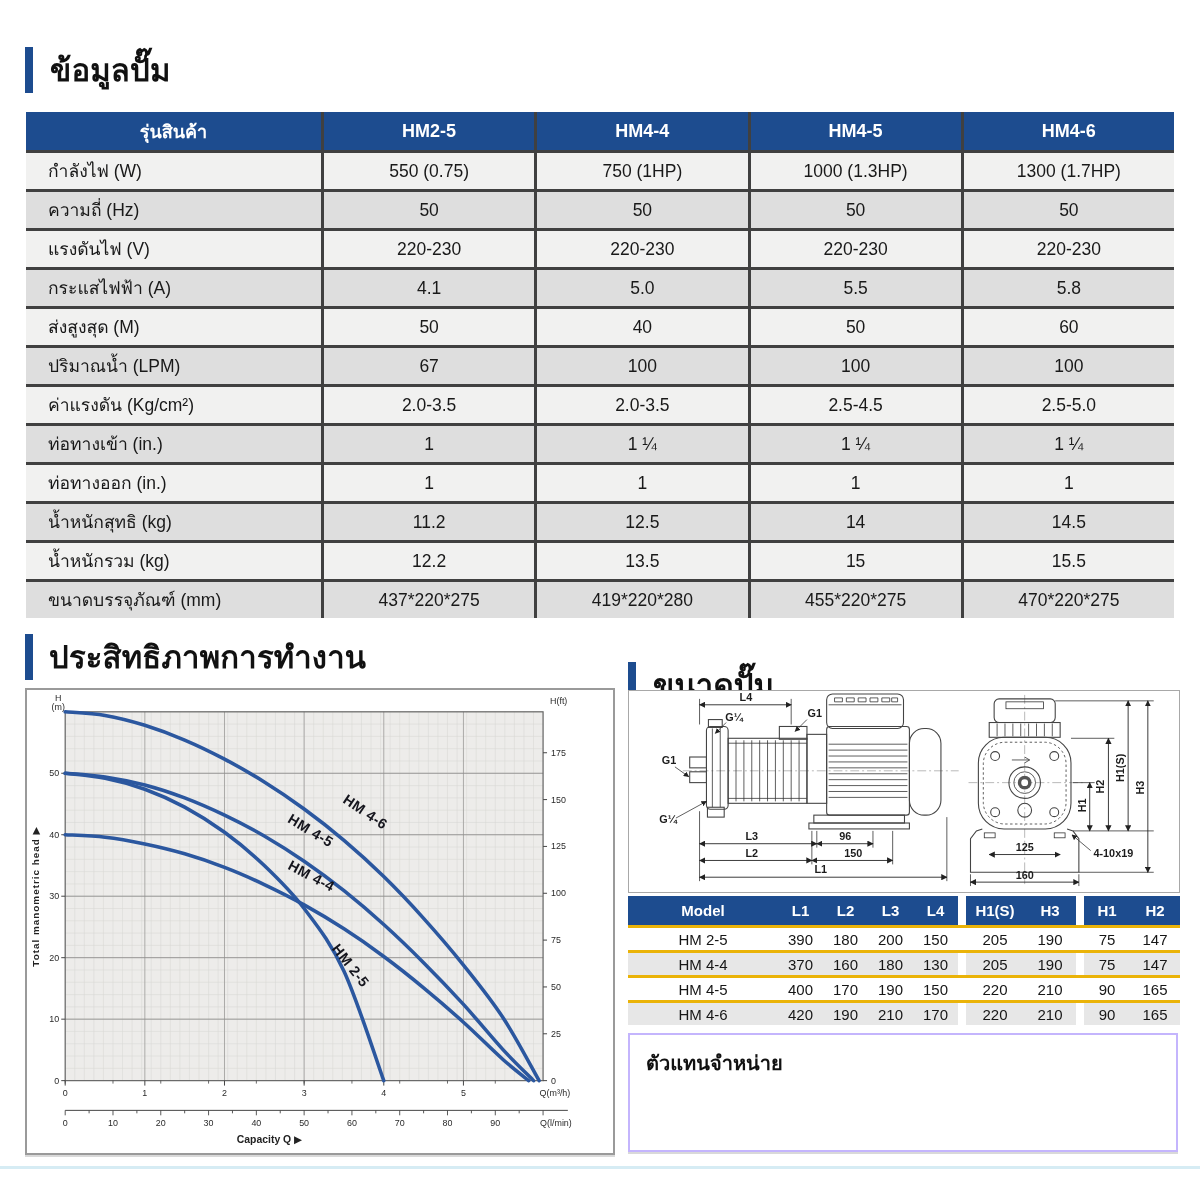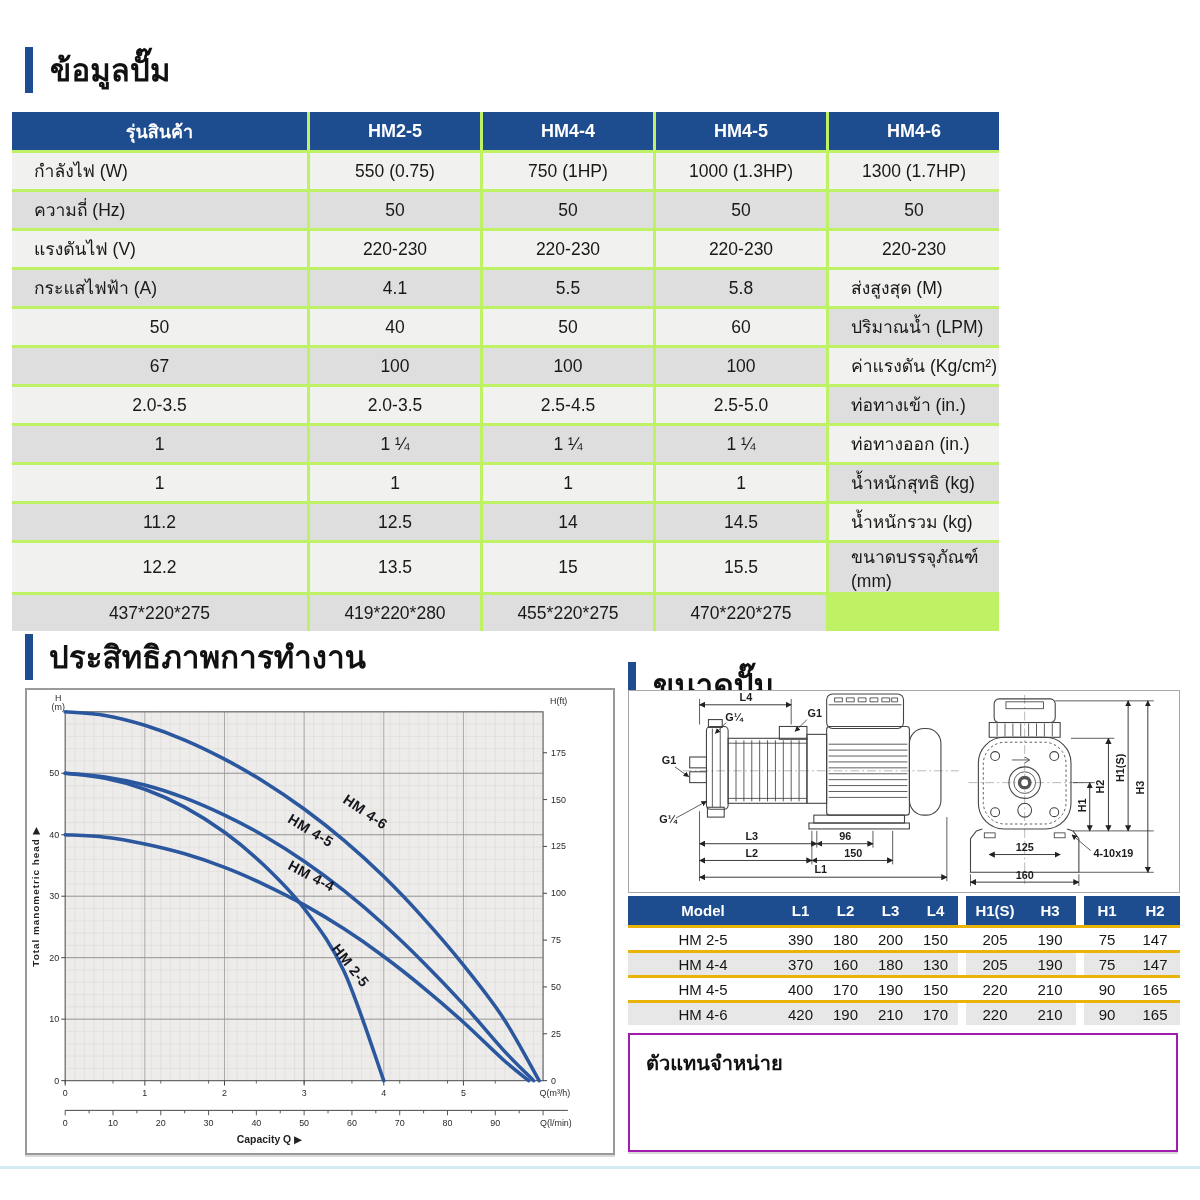--- a/index.html
+++ b/index.html
@@ -5,22 +5,22 @@
   * { box-sizing: border-box; margin: 0; padding: 0; }
   html,body { background:#fff; }
   body { font-family: "Liberation Sans", "DejaVu Sans", sans-serif; color:#1a1a1a; }
   .page { position:relative; width:1200px; height:1200px; background:#fff; overflow:hidden; }
 
   .sec-title { position:absolute; display:flex; align-items:center; gap:17px; }
   .sec-title .bar { width:8px; height:46px; background:#1d4c8f; }
   .sec-title h1 { font-size:31px; font-weight:800; color:#111; letter-spacing:.2px; }
 
   
-  .spec { position:absolute; left:12px; top:112px; width:987px;
-          display:grid; grid-template-columns:295px repeat(4,1fr); gap:3px; background:#bef264; }
+  .spec { position:absolute; left:26px; top:112px; width:1148px;
+          display:grid; grid-template-columns:295px repeat(4,1fr); gap:3px; background:#404040; }
   .spec .c { min-height:36px; display:flex; align-items:center; justify-content:center;
              font-size:17.5px; color:#191919; }
   .spec .c.h { background:#1d4c8f; color:#fff; min-height:38px; font-size:18px; font-weight:700; }
   .spec .c.lab { justify-content:flex-start; padding-left:22px; }
   .spec .r0 { background:#f1f1f0; }
   .spec .r1 { background:#dedede; }
 
   
   .chart-box { position:absolute; left:25px; top:688px; width:590px; height:467px;
                background:#fff; border:2px solid #9a9a9a; box-shadow:0 2px 0 #d9d9d9; }
@@ -44,21 +44,21 @@
           row-gap:3px; background:#eab308; }
   .dims .c { min-height:22px; display:flex; align-items:center; justify-content:center;
              font-size:15px; color:#161616; }
   .dims .c.h { background:#1d4c8f; color:#fff; min-height:29px; font-size:15px; font-weight:700; }
   .dims .sp { background:#fff !important; }
   .dims .d0 { background:#ffffff; }
   .dims .d1 { background:#e7e7e7; }
 
   
   .dealer { position:absolute; left:628px; top:1033px; width:550px; height:119px;
-            background:#fff; border:2px solid #a21caf; padding:12px 16px;
+            background:#fff; border:2px solid #c4b5fd; padding:12px 16px;
             font-size:20px; font-weight:700; color:#111; box-shadow:0 2px 0 #d9d9d9; }
 
   .divider { position:absolute; left:0; top:1166px; width:1200px; height:3px;
              background:#cfe9f2; opacity:.85; }
 </style>
 </head>
 <body>
 
 <div class="page">
 
@@ -83,20 +83,21 @@
       <div class="c r1">50</div>
       <div class="c r1">50</div>
       <div class="c r1">50</div>
       <div class="c lab r0">แรงดันไฟ (V)</div>
       <div class="c r0">220-230</div>
       <div class="c r0">220-230</div>
       <div class="c r0">220-230</div>
       <div class="c r0">220-230</div>
       <div class="c lab r1">กระแสไฟฟ้า (A)</div>
       <div class="c r1">4.1</div>
+      <div class="c r1">5.0</div>
       <div class="c r1">5.5</div>
       <div class="c r1">5.8</div>
       <div class="c lab r0">ส่งสูงสุด (M)</div>
       <div class="c r0">50</div>
       <div class="c r0">40</div>
       <div class="c r0">50</div>
       <div class="c r0">60</div>
       <div class="c lab r1">ปริมาณน้ำ (LPM)</div>
       <div class="c r1">67</div>
       <div class="c r1">100</div>

